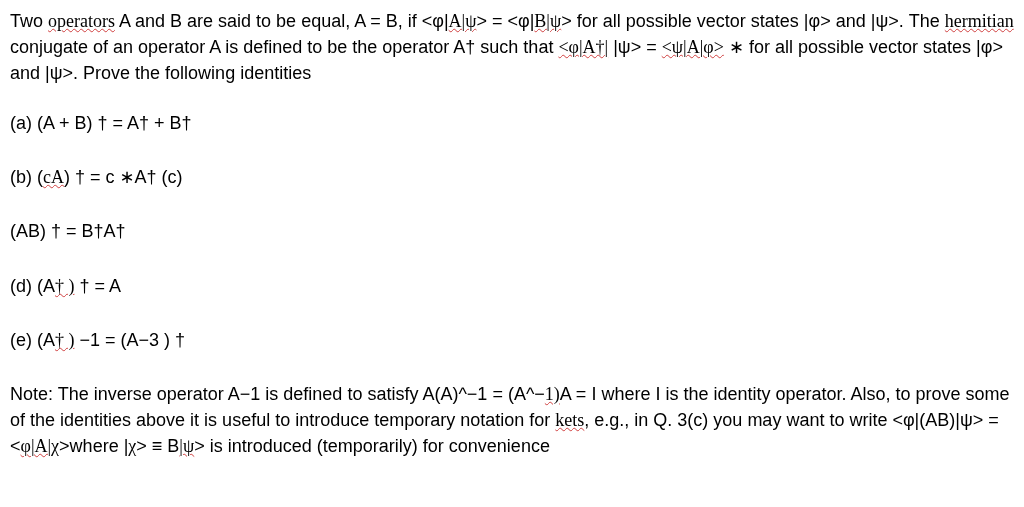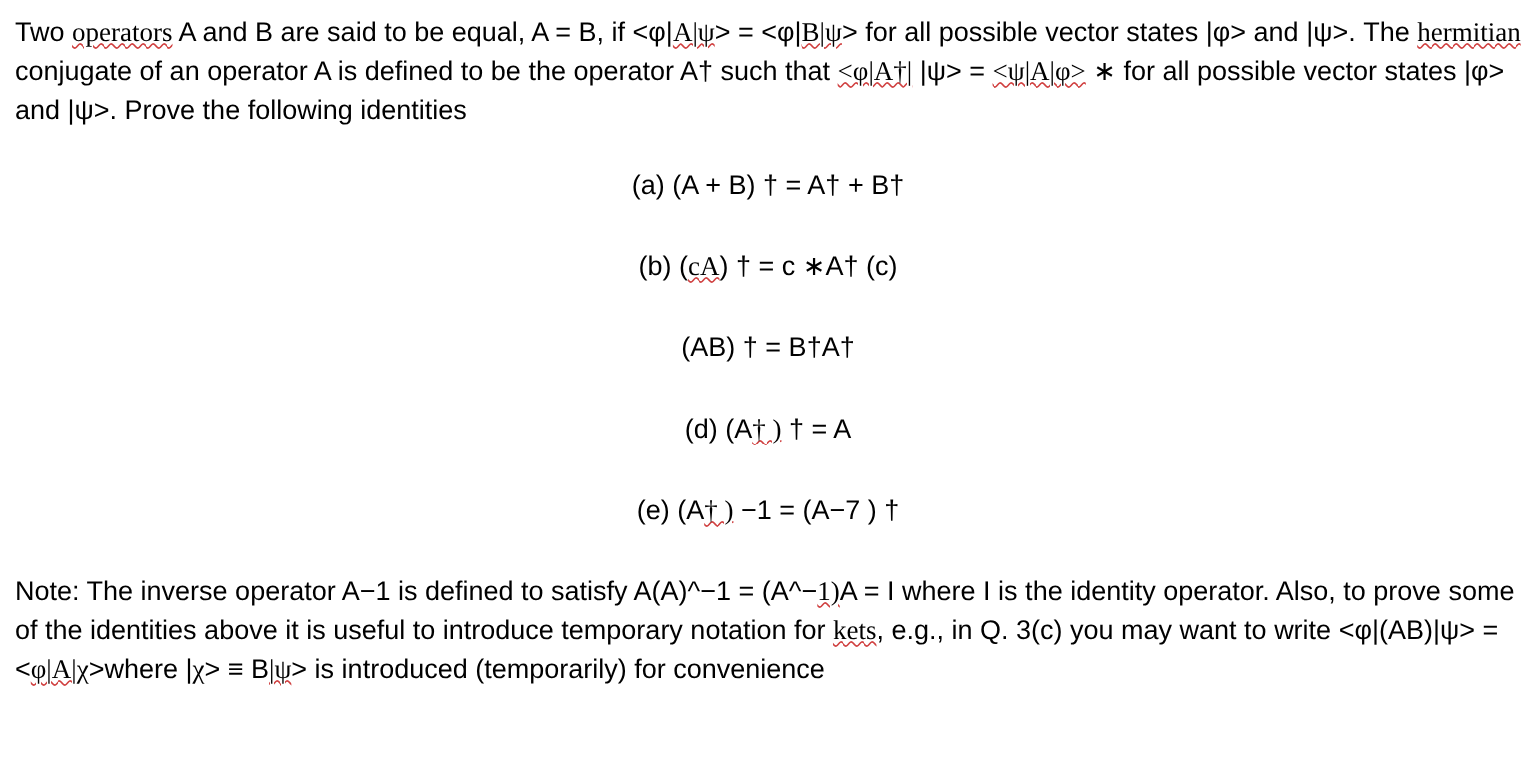--- a/index.html
+++ b/index.html
@@ -14,21 +14,20 @@
       color: #000;
       background: #fff;
       padding: 8px 10px;
       width: 1024px;
     }
     .paragraph {
       margin-bottom: 24px;
     }
     .item {
       margin-bottom: 28px;
-      text-align: center;
     }
     .item:last-of-type {
       margin-bottom: 28px;
     }
     .underline-red {
       text-decoration: underline;
       text-decoration-color: #d04040;
       text-decoration-style: wavy;
       text-decoration-thickness: 1px;
       font-family: Liberation Serif, serif;
@@ -54,18 +53,18 @@
 
 <div class="item">
   <span>(AB) † = B†A†</span>
 </div>
 
 <div class="item">
   <span>(d) (A</span><span class="underline-red">† )</span><span> † = A</span>
 </div>
 
 <div class="item">
-  <span>(e) (A</span><span class="underline-red">† )</span><span> −1 = (A−7 ) †</span>
+  <span>(e) (A</span><span class="underline-red">† )</span><span> −1 = (A−3 ) †</span>
 </div>
 
 <div class="note">
   <span>Note: The inverse operator A−1 is defined to satisfy A(A)^−1 = (A^−</span><span class="underline-red">1)</span><span>A = I where I is the identity operator. Also, to prove some of the identities above it is useful to introduce temporary notation for </span><span class="underline-red">kets</span><span>, e.g., in Q. 3(c) you may want to write &lt;φ|(AB)|ψ&gt; = &lt;</span><span class="underline-red">φ|A|χ</span><span>&gt;where |</span><span class="underline-red">χ</span><span>&gt; ≡ B</span><span class="underline-red">|ψ</span><span>&gt; is introduced (temporarily) for convenience</span>
 </div>
 
 </body></html>

